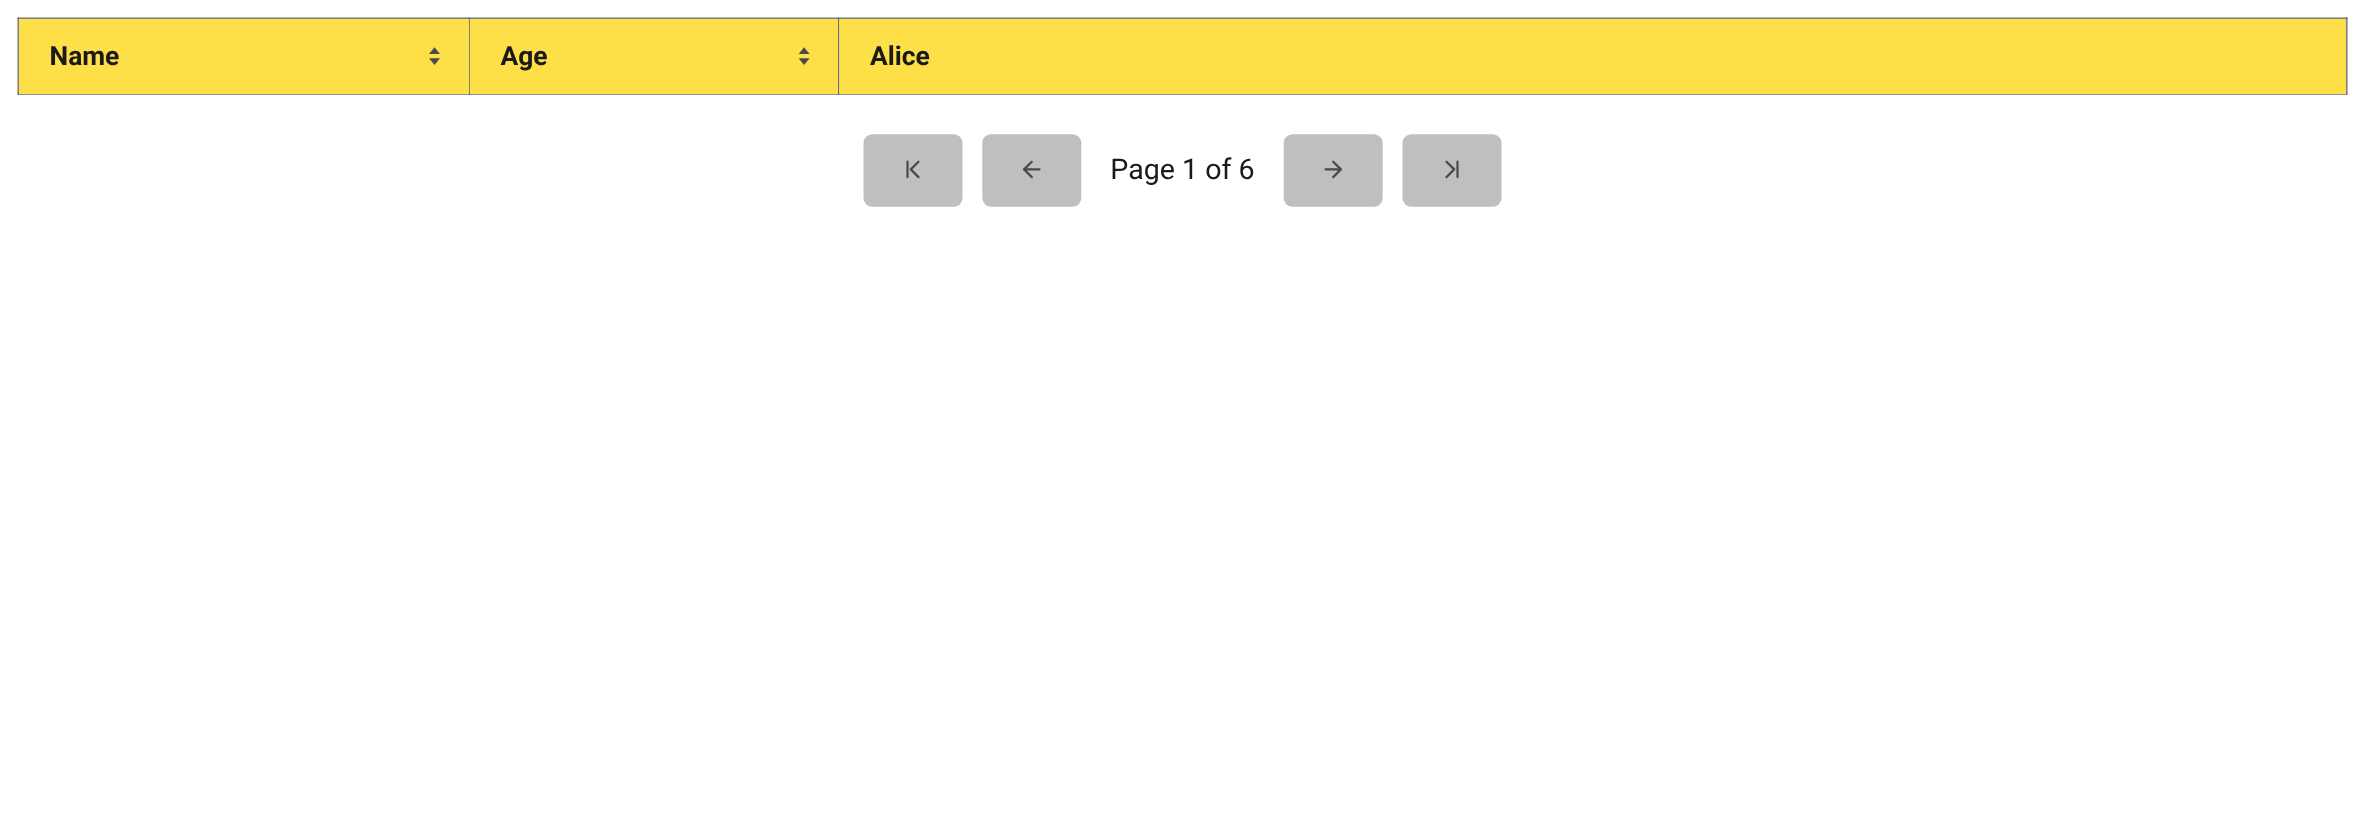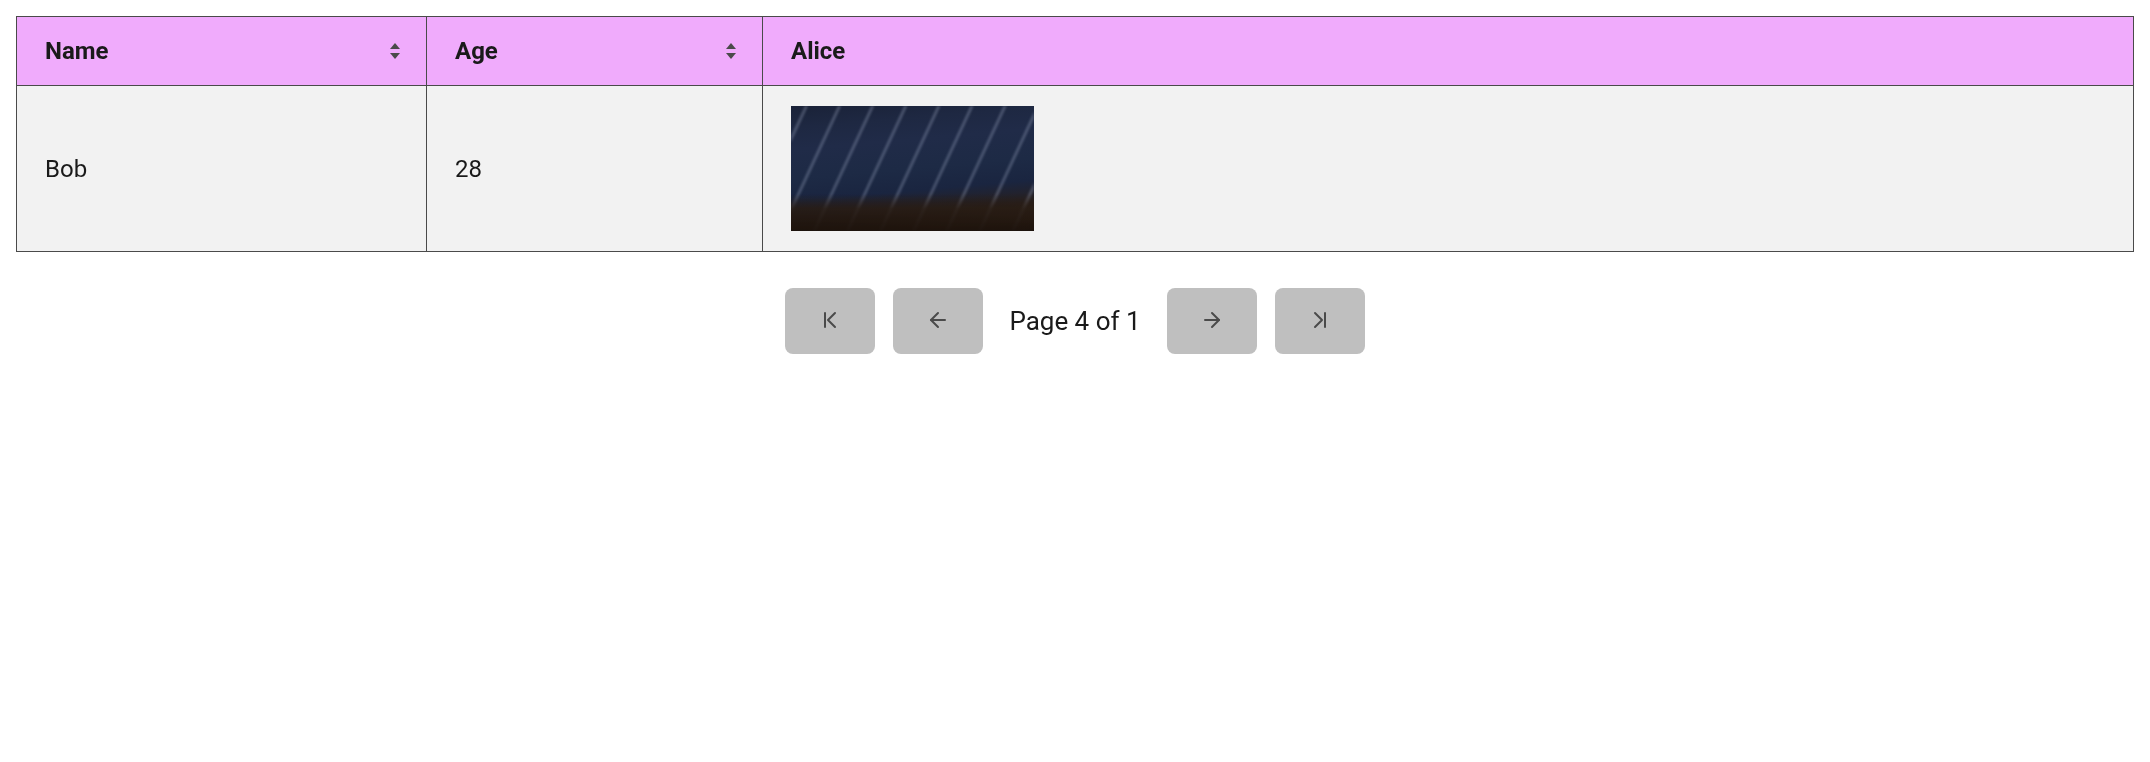--- a/index.html
+++ b/index.html
@@ -13,21 +13,21 @@
       padding: 16px;
       font-size: 24px;
       color: #1a1a1a;
     }
     .data-table {
       width: 100%;
       border-collapse: collapse;
       border: 1px solid #4a4a4a;
     }
     .data-table th {
-      background: #f0abfc;
+      background: #fde047;
       text-align: left;
       font-weight: 700;
       padding: 20px 28px;
       border: 1px solid #4a4a4a;
       position: relative;
     }
     .data-table th.sortable {
       cursor: pointer;
     }
     .sort-icon {
@@ -167,48 +167,41 @@
               <path d="M7 7 L12 1 L2 1 Z"></path>
             </svg>
         </span>
       </th>
       <th>
         <span>Alice</span>
       </th>
     </tr>
   </thead>
   <tbody>
-    <tr>
-      <td>Bob</td>
-      <td>28</td>
-      <td>
-        <div class="row-image" title="star-trails-night-sky"></div>
-      </td>
-    </tr>
   </tbody>
 </table>
 
 <div class="pagination">
   <button class="pg-btn">
     <span>
       <svg viewBox="0 0 24 24">
           <path d="M7 5v14"></path>
           <path d="M17 5l-7 7 7 7"></path>
         </svg>
     </span>
   </button>
   <button class="pg-btn">
     <span>
       <svg viewBox="0 0 24 24">
           <path d="M19 12H5"></path>
           <path d="M12 19l-7-7 7-7"></path>
         </svg>
     </span>
   </button>
-  <span class="pg-label">Page 4 of 1</span>
+  <span class="pg-label">Page 1 of 6</span>
   <button class="pg-btn">
     <span>
       <svg viewBox="0 0 24 24">
           <path d="M5 12h14"></path>
           <path d="M12 5l7 7-7 7"></path>
         </svg>
     </span>
   </button>
   <button class="pg-btn">
     <span>

